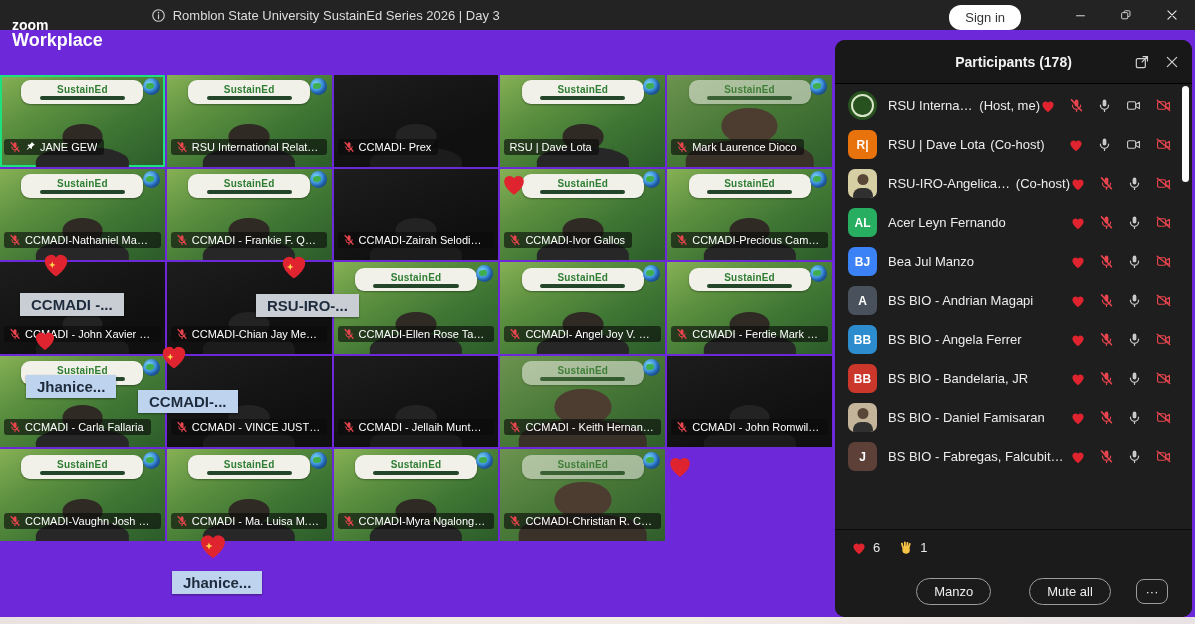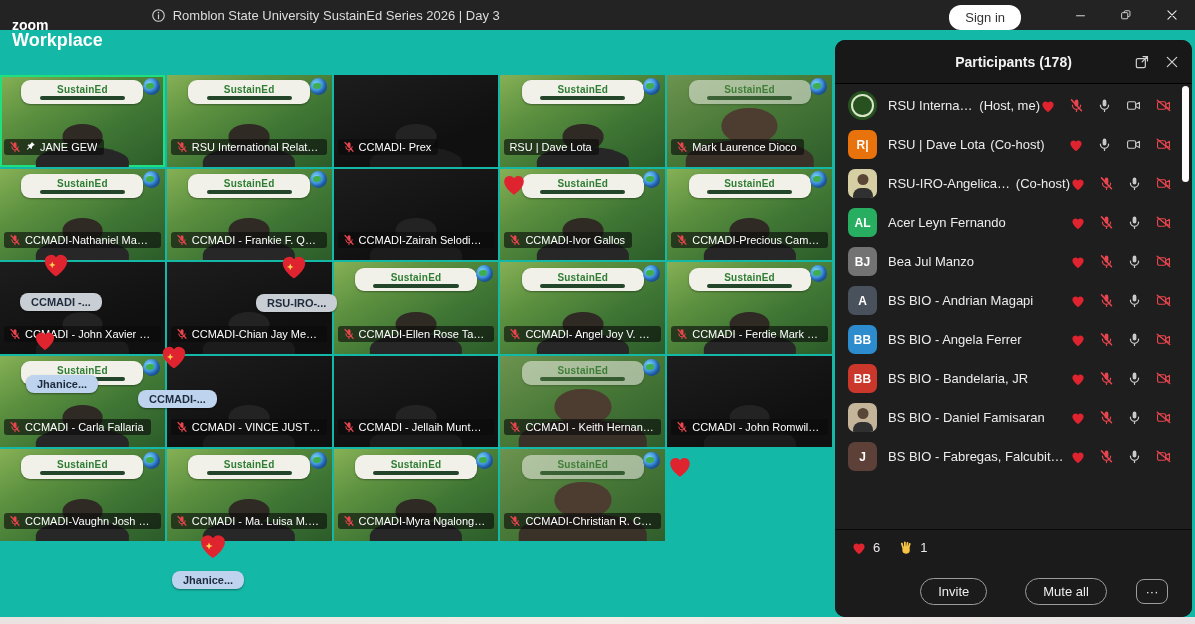--- a/index.html
+++ b/index.html
@@ -12,21 +12,21 @@
   .logo { margin-left:12px; line-height:1; color:#fff; }
   .logo .l1 { font-size:14px; font-weight:700; display:block;margin-top:36px; }
   .logo .l2 { font-size:18px; font-weight:700; display:block; margin-top:-1px; }
   .title-wrap { display:flex; gap:7px; margin-left:48px; color:#dcdcdc; font-size:13px; }
   .title-wrap svg { display:block; }
   .tb-right { margin-left:auto; display:flex; align-items:flex-end; height:100%; }
   .signin { background:#fff; color:#333; font-size:13px; font-weight:400; border:none; border-radius:12px; padding:5px 16px; margin-right:36px; cursor:pointer; }
   .winbtn { width:46px; height:100%; display:flex; align-items:center; justify-content:center; color:#ddd; background:transparent; border:none; cursor:pointer; font-size:14px; }
 
   
-  .main { position:absolute; top:30px; left:0; right:0; bottom:7px; background:#14b8a6; }
+  .main { position:absolute; top:30px; left:0; right:0; bottom:7px; background:#6d28d9; }
   .grid { position:absolute; left:0; top:45px; width:832px; height:466px; display:grid; grid-template-columns:repeat(5,1fr); grid-template-rows:repeat(5,1fr); gap:2px; }
   .tile { position:relative; background:#161616; overflow:hidden; }
   .tile.t-active { box-shadow:inset 0 0 0 2px #1fe07e; }
   .t-sustained { background:linear-gradient(150deg,#86b055 0%,#5d9140 30%,#3f7634 62%,#2c5c2a 100%); }
   .t-face { background:linear-gradient(150deg,#6d9350 0%,#4a7a38 45%,#2f5e2c 100%); }
   .t-dark { background:linear-gradient(160deg,#1d1d1d,#101010 70%); }
   .vbanner { position:absolute; top:6%; left:13%; width:74%; height:26%; background:#f1f1ea; border-radius:9px; box-shadow:0 1px 2px rgba(0,0,0,.35); display:flex; flex-direction:column; align-items:center; justify-content:center; gap:1px; }
   .t-face .vbanner { opacity:.55; }
   .vbanner-text { color:#2f7d32; font-weight:700; font-size:10px; letter-spacing:.2px; }
   .vbanner-sub { width:70%; height:4px; background:#23452a; border-radius:2px; }
@@ -39,21 +39,21 @@
   .t-face .sil::before { background:#4d3d30; }
   .t-face .sil::after { background:#3a3129; }
   .t-dark .sil::before { background:#232323; }
   .t-dark .sil::after { background:#1c1c1c; }
   .tile-label { position:absolute; left:4px; bottom:12px; max-width:95%; display:flex; align-items:center; gap:4px; background:rgba(10,10,10,.62); border-radius:3px; padding:2px 7px 2px 5px; }
   .tile-label .nm { color:#fff; font-size:11px; white-space:nowrap; overflow:hidden; text-overflow:ellipsis; }
   .tile-label svg { flex:none; display:block; }
 
   
   .ovl { position:absolute; z-index:5; }
-  .ovl-pill { background:#c8d8ef; color:#1e2b3c; font-weight:700; font-size:11px; padding:3px 11px; border-radius:8px; white-space:nowrap; box-shadow:0 1px 2px rgba(0,0,0,.4); }
+  .ovl-pill { background:#c8d8ef; color:#1e2b3c; font-weight:700; font-size:15px; padding:3px 11px; border-radius:0; white-space:nowrap; box-shadow:0 1px 2px rgba(0,0,0,.4); }
 
   
   .panel { position:absolute; top:40px; right:3px; width:357px; height:577px; background:#1e1e1e; border-radius:10px; z-index:20; display:flex; flex-direction:column; overflow:hidden; }
   .p-head { height:44px; flex:none; display:flex; align-items:center; background:#181818; border-bottom:1px solid #000; position:relative;justify-content:center; }
   .p-title { flex:1; text-align:center; color:#f2f2f2; font-size:14px; font-weight:700; }
   .p-head-icons { position:absolute; right:10px; display:flex; gap:10px; }
   .iconbtn { background:transparent; border:none; padding:2px; cursor:pointer; display:flex; }
   .p-search { flex:none; margin:10px 13px 6px; position:relative; }
   .p-search input { width:100%; height:33px; background:#191919; border:1px solid #6a6a6a; border-radius:8px; color:#e5e5e5; font-size:13px; padding:0 10px 0 32px; outline:none; font-family:inherit; }
   .p-search input::placeholder { color:#9b9b9b; }
@@ -665,21 +665,21 @@
       </svg>
 
       <svg class="ic-cam-off" width="17" height="15" viewBox="0 0 24 24">
         <rect x="2.5" y="6" width="13" height="12" rx="2.5" fill="none" stroke="#e8454e" stroke-width="1.8"></rect>
         <path d="M15.5 10.5l6-3.5v10l-6-3.5z" fill="none" stroke="#e8454e" stroke-width="1.8" stroke-linejoin="round"></path>
         <path d="M2 3.5L22 20" stroke="#e8454e" stroke-width="2.2" stroke-linecap="round"></path>
       </svg>
     </span>
   </div>
         <div class="prow video-off">
-    <span class="av" style="background: #737373;">
+    <span class="av" style="background: #3b82f6;">
             <span class="avtxt">BJ</span>
           </span>
     <span class="pname">Bea Jul Manzo</span>
     <span class="psuffix"></span>
     <span class="picons">
       <svg class="ic-heart" width="16" height="16" viewBox="0 0 24 24">
         <path fill="#e0242f" d="M12 21.3S3.6 15.6 3.6 9.9a4.7 4.7 0 0 1 8.4-2.9A4.7 4.7 0 0 1 20.4 9.9c0 5.7-8.4 11.4-8.4 11.4z"></path>
       </svg>
       <svg class="ic-mic-off" width="15" height="15" viewBox="0 0 24 24">
         <rect x="9" y="2.5" width="6" height="11" rx="3" fill="#e8454e"></rect>
@@ -857,20 +857,20 @@
             <rect x="9" y="2.4" width="2.7" height="9.5" rx="1.35"></rect>
             <rect x="12.5" y="2.8" width="2.7" height="9" rx="1.35" transform="rotate(7 13.8 7)"></rect>
             <rect x="15.6" y="4.4" width="2.7" height="8" rx="1.35" transform="rotate(18 17 8)"></rect>
           </g>
         </svg>
         <span>1</span>
       </span>
     </div>
 
     <div class="p-foot">
-      <button class="pill-btn">Invite</button>
+      <button class="pill-btn">Manzo</button>
       <button class="pill-btn">Mute all</button>
       <button class="more-btn">···</button>
     </div>
   </div>
 
   <div class="bottom-strip"></div>
 </div>
 
 </body></html>

